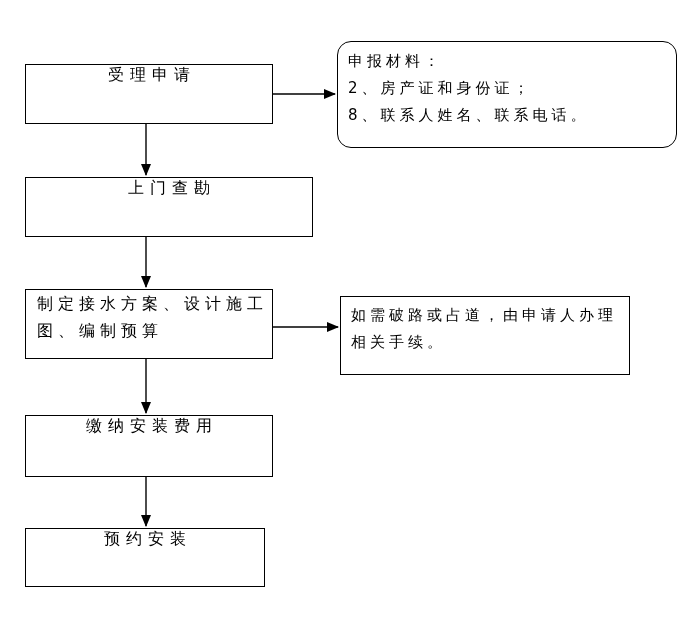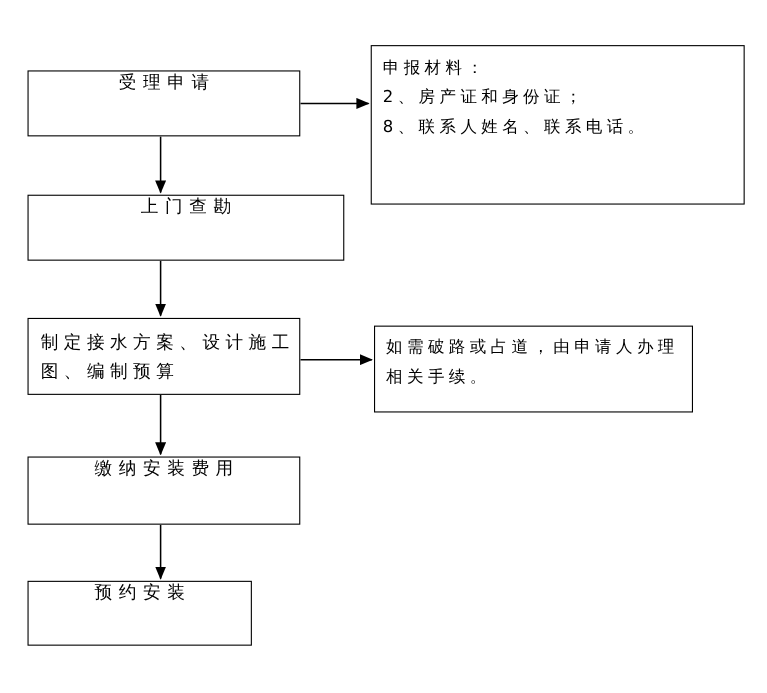--- a/index.html
+++ b/index.html
@@ -27,21 +27,21 @@
     align-items: flex-start;
     justify-content: center;
     font-size: 16px;
     letter-spacing: 6px;
     text-indent: 6px;
     white-space: nowrap;
   }
   .step-multiline {
     flex-direction: column;
     align-items: flex-start;
-    justify-content: center;
+    justify-content: flex-start;
     padding-left: 11px;
     font-size: 16px;
     letter-spacing: 5px;
     text-indent: 0;
     line-height: 27px;
     white-space: nowrap;
   }
   .note {
     font-size: 15px;
     letter-spacing: 4px;
@@ -62,22 +62,22 @@
   }
   .arrow-layer line {
     stroke: #000000;
     stroke-width: 1.4;
   }
   
   #step-1 { left: 25px;  top: 64px;  width: 248px; height: 60px; }
   #step-2 { left: 25px;  top: 177px; width: 288px; height: 60px; }
   #step-3 { left: 25px;  top: 289px; width: 248px; height: 70px; }
   #step-4 { left: 25px;  top: 415px; width: 248px; height: 62px; }
-  #step-5 { left: 25px;  top: 528px; width: 204px; height: 59px; }
-  #note-1 { left: 337px; top: 41px;  width: 340px; height: 145px; }
+  #step-5 { left: 25px;  top: 528px; width: 240px; height: 59px; }
+  #note-1 { left: 337px; top: 41px;  width: 340px; height: 107px; border-radius: 14px; }
   #note-2 { left: 340px; top: 296px; width: 290px; height: 79px; }
 </style>
 </head>
 <body>
 
 <div class="canvas">
 
   <svg class="arrow-layer" viewBox="0 0 697 630" xmlns="http://www.w3.org/2000/svg">
     <defs>
       <marker id="ah" markerUnits="userSpaceOnUse" markerWidth="12" markerHeight="10" refX="11" refY="5" orient="auto">

